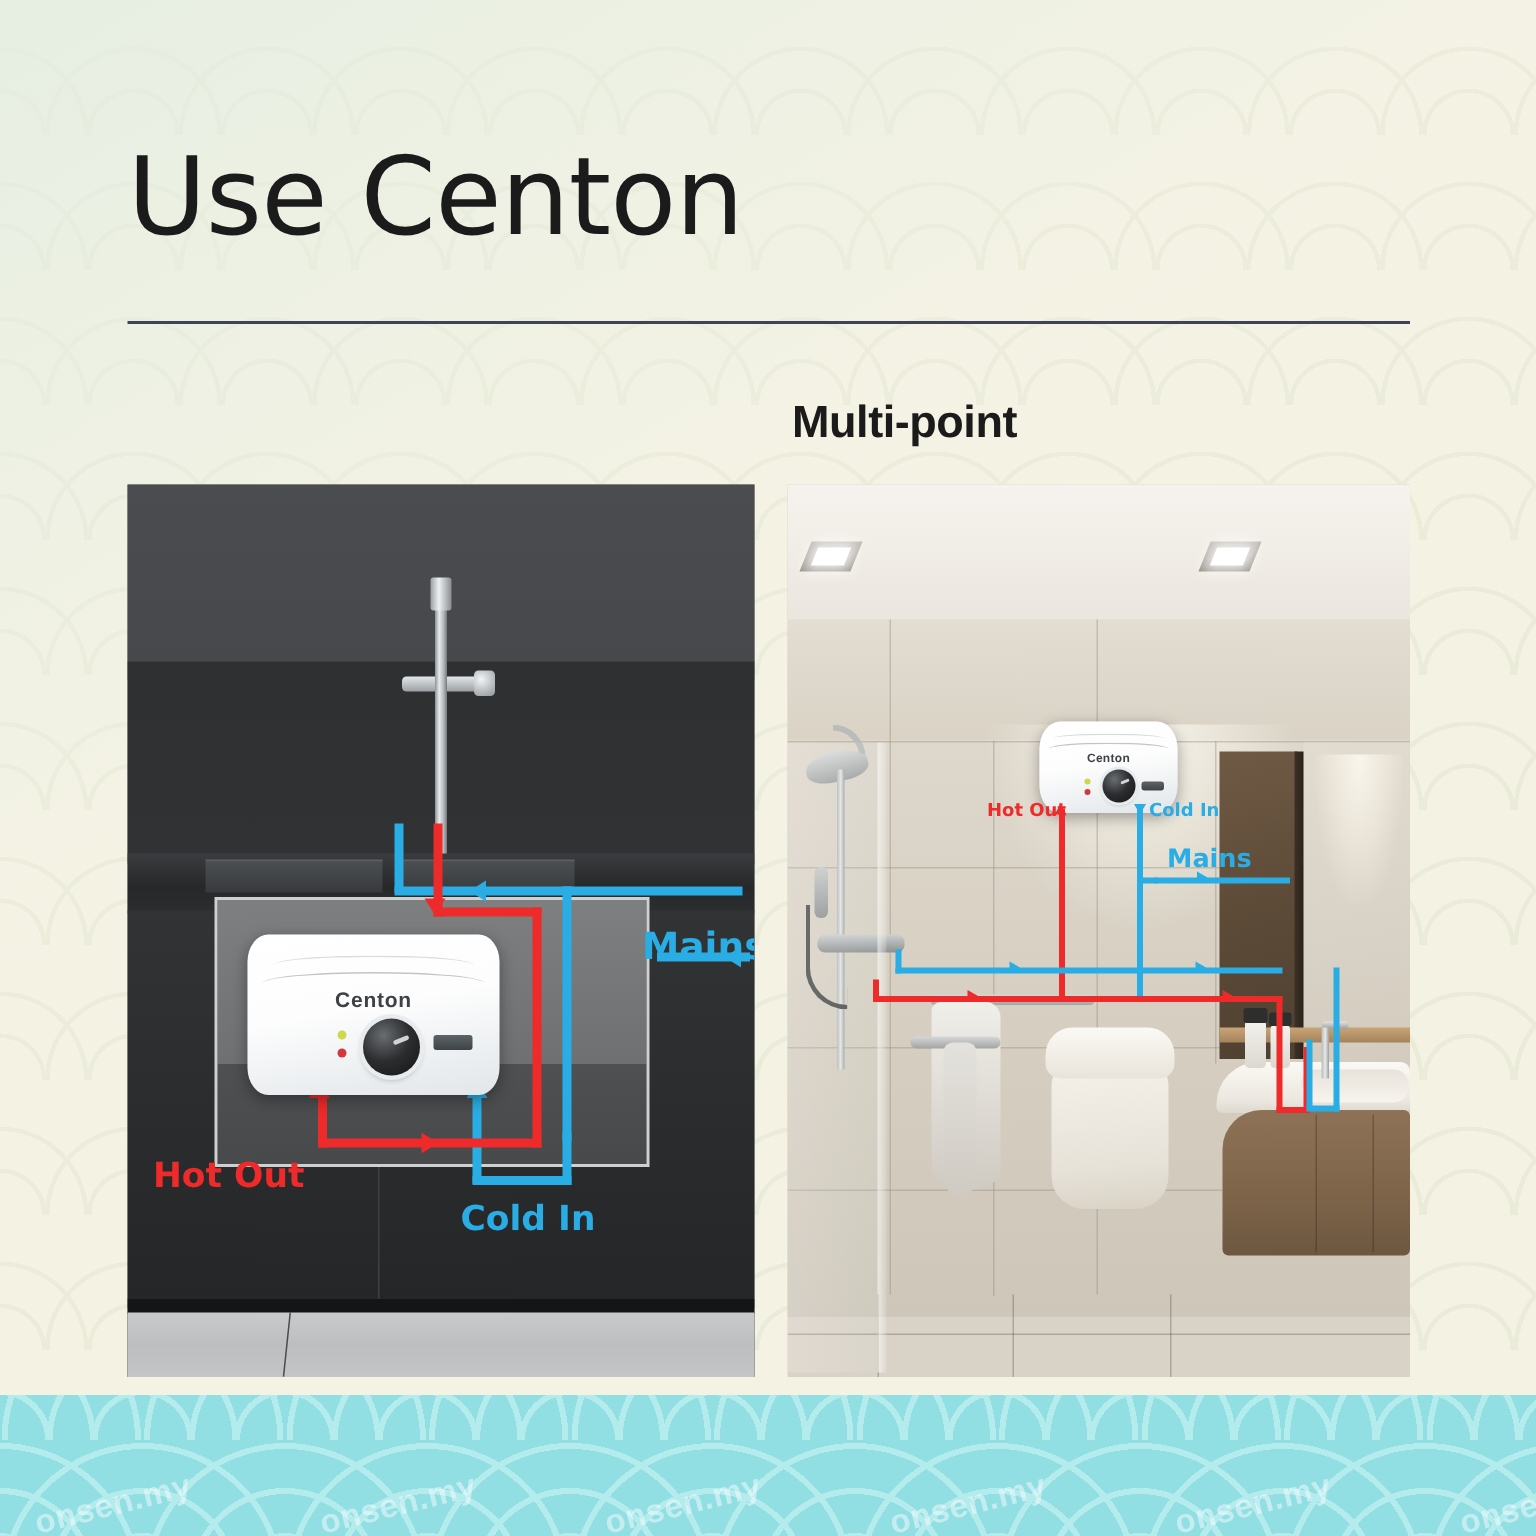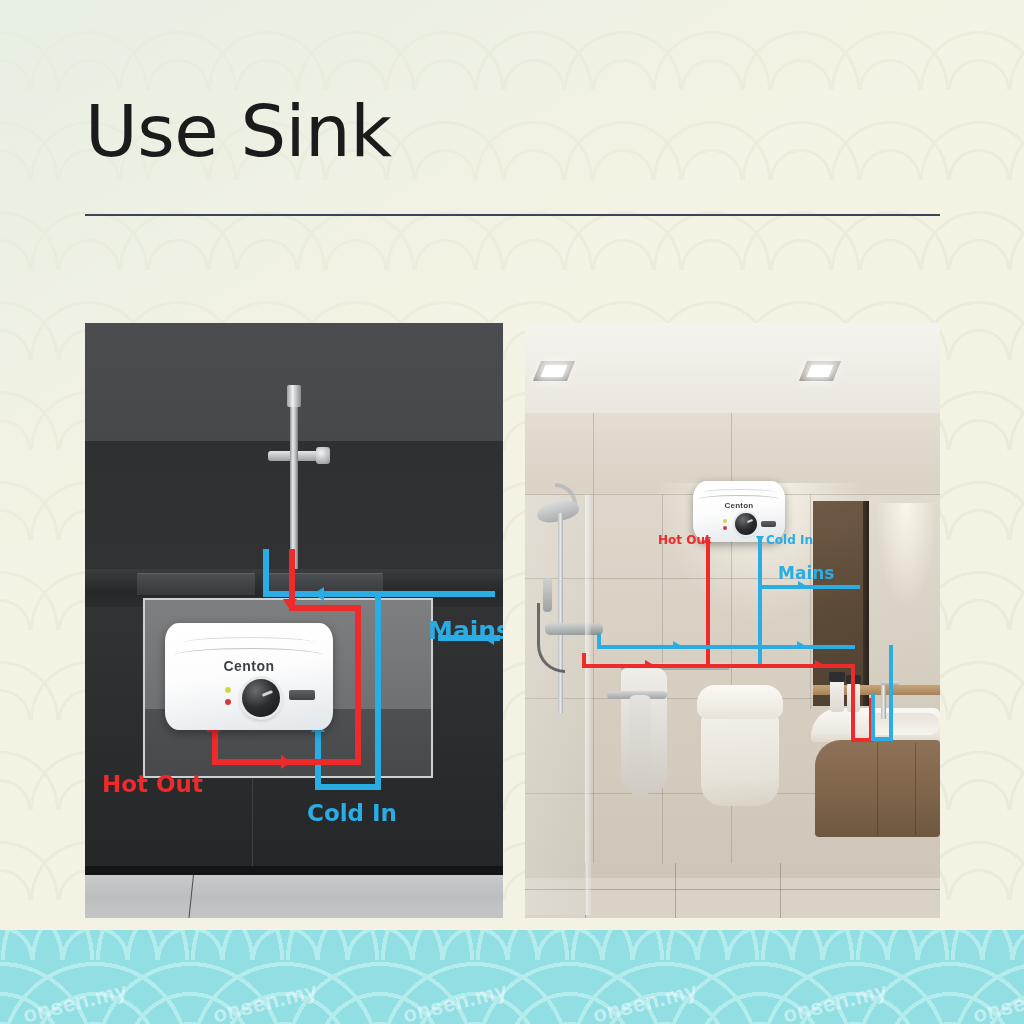--- a/index.html
+++ b/index.html
@@ -478,23 +478,24 @@
       <span class="wm" style="left: 592px; top: 990px;">onsen.my</span>
       <span class="wm" style="left: 782px; top: 990px;">onsen.my</span>
       <span class="wm" style="left: 972px; top: 990px;">onsen.my</span>
     </div>
 
   <div class="card">
     <div class="card-pattern"></div>
     <div class="card-tint"></div>
   </div>
 
-  <div class="title">Use Sink</div>
+  <div class="title">Use Centon</div>
   <div class="divider"></div>
 
+  <div class="sub sub-right">Multi-point</div>
 
   <div class="panel panel-left">
 
     <div class="k-wall"></div>
     <div class="k-splash"></div>
 
     <div class="k-faucet-arm"></div>
     <div class="k-faucet-knob"></div>
     <div class="k-faucet-col"></div>
     <div class="k-faucet-top"></div>

